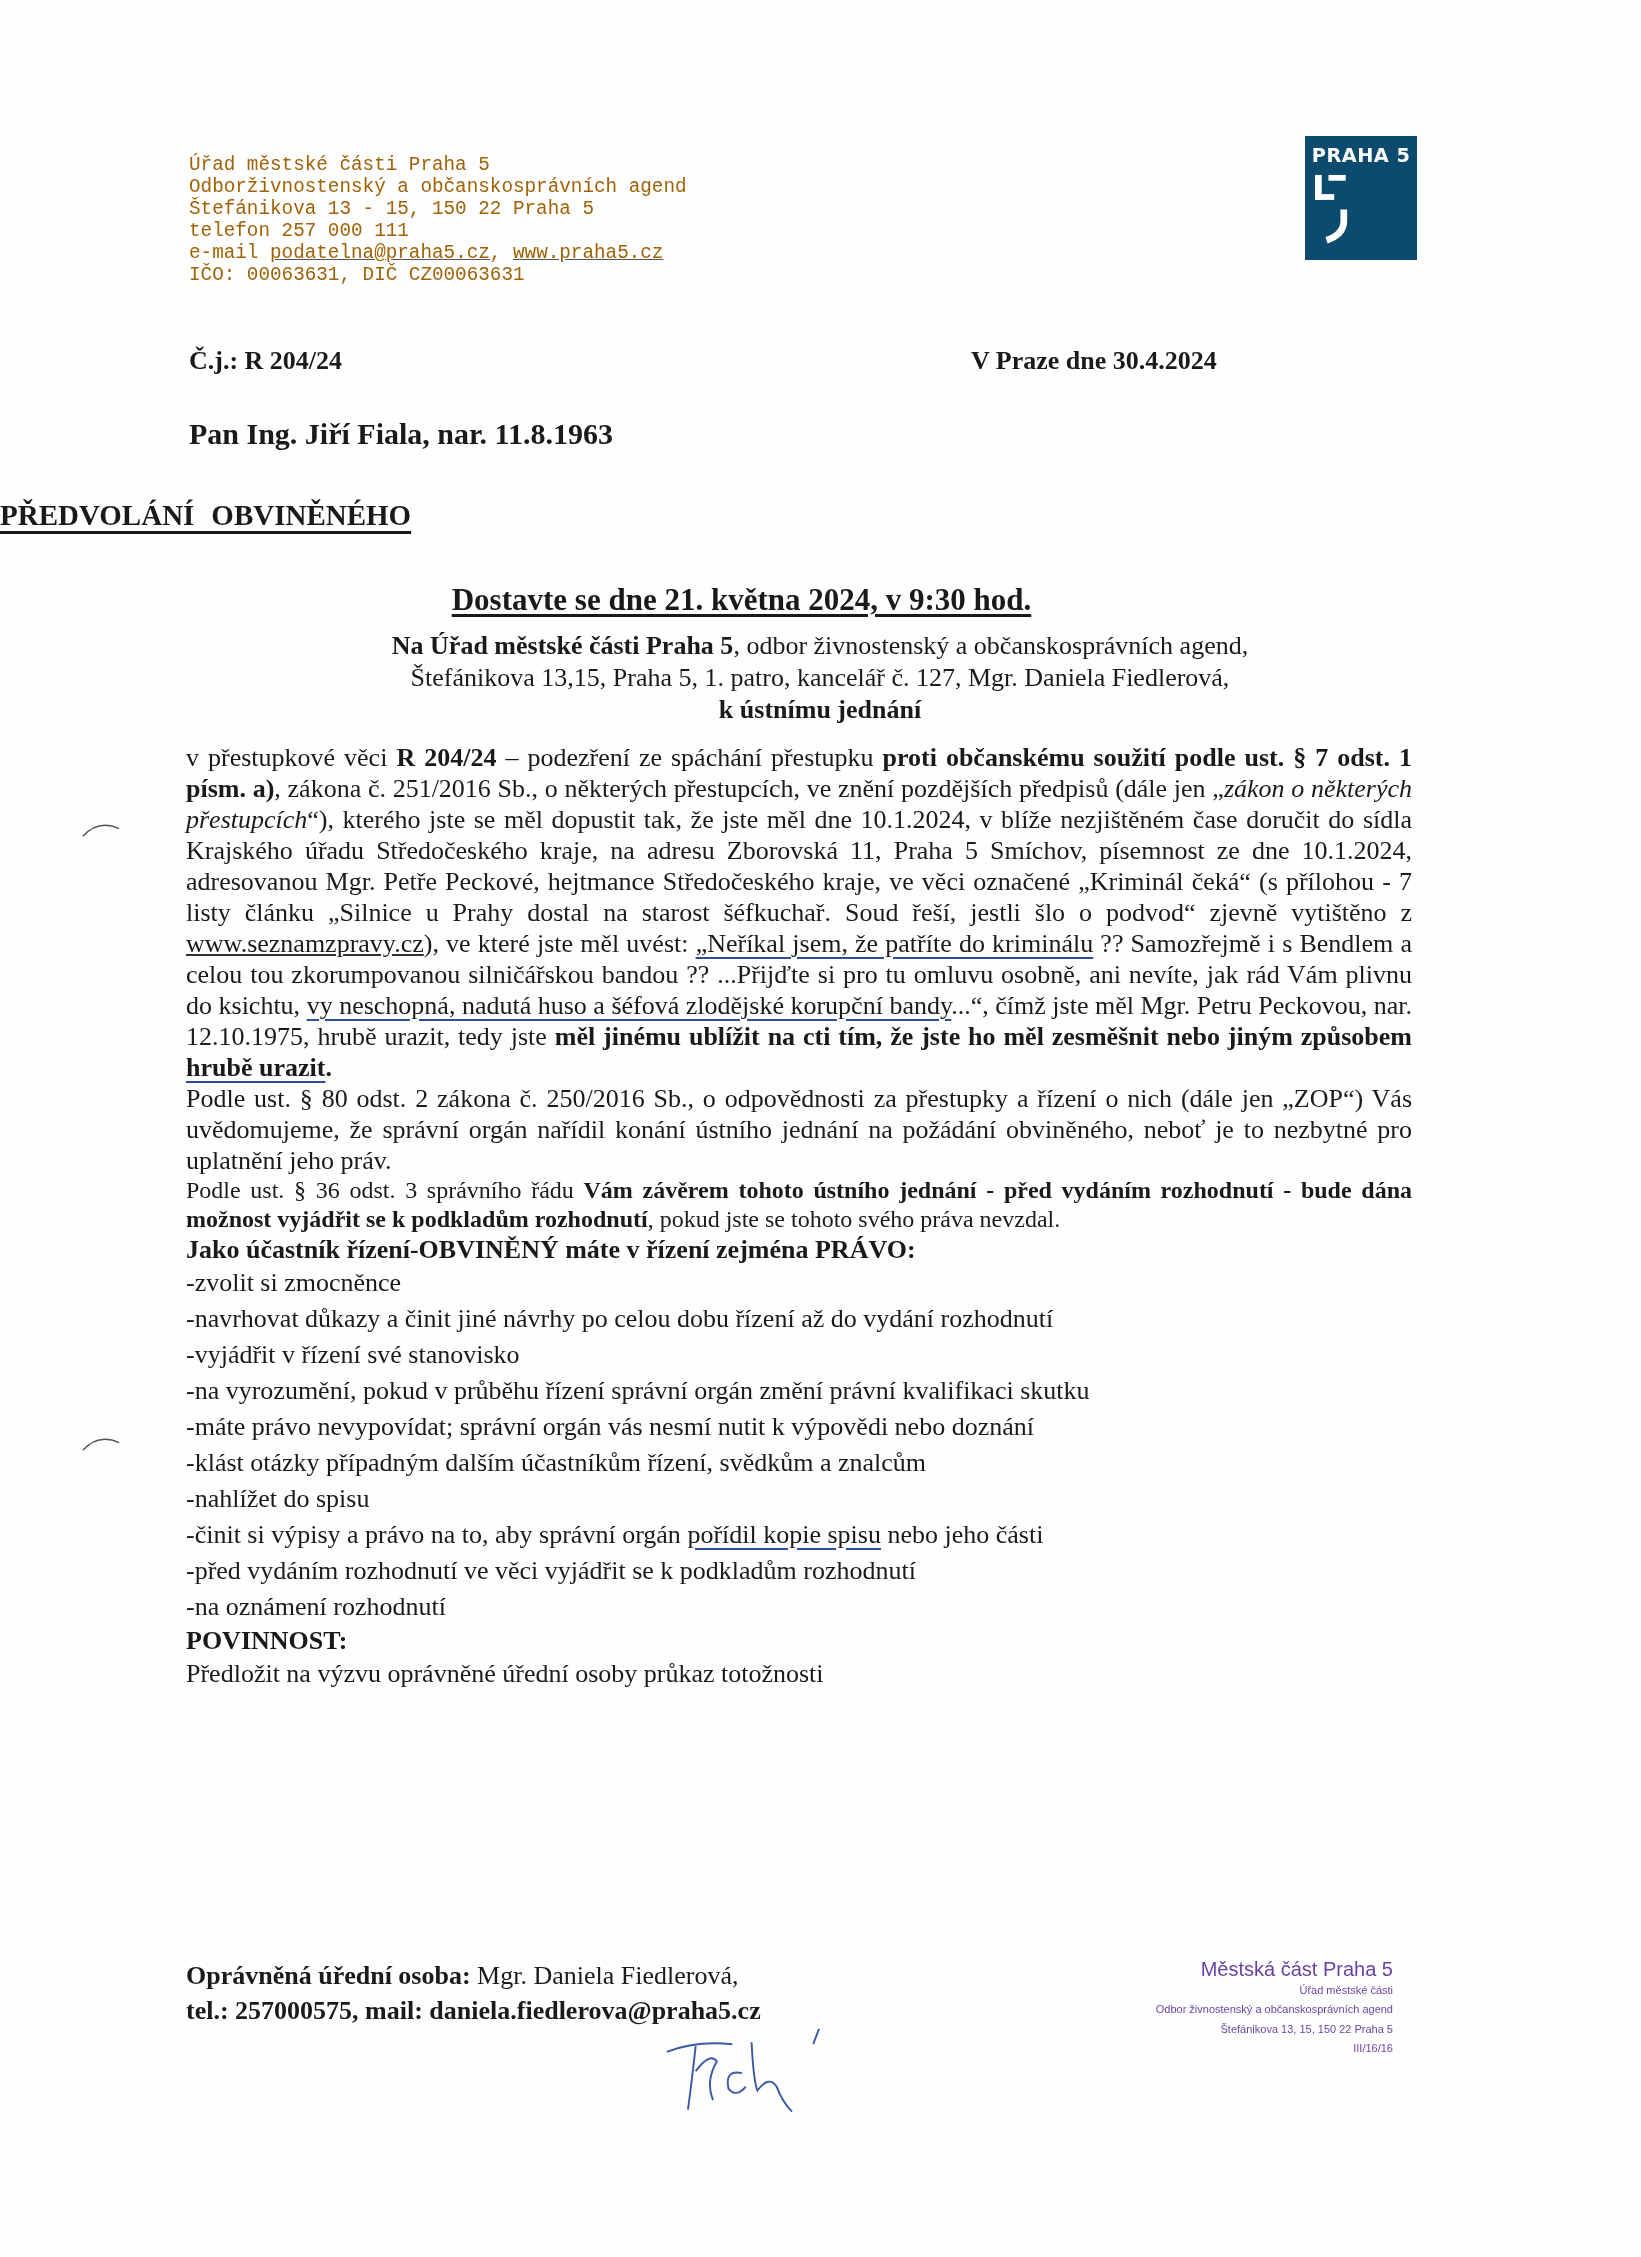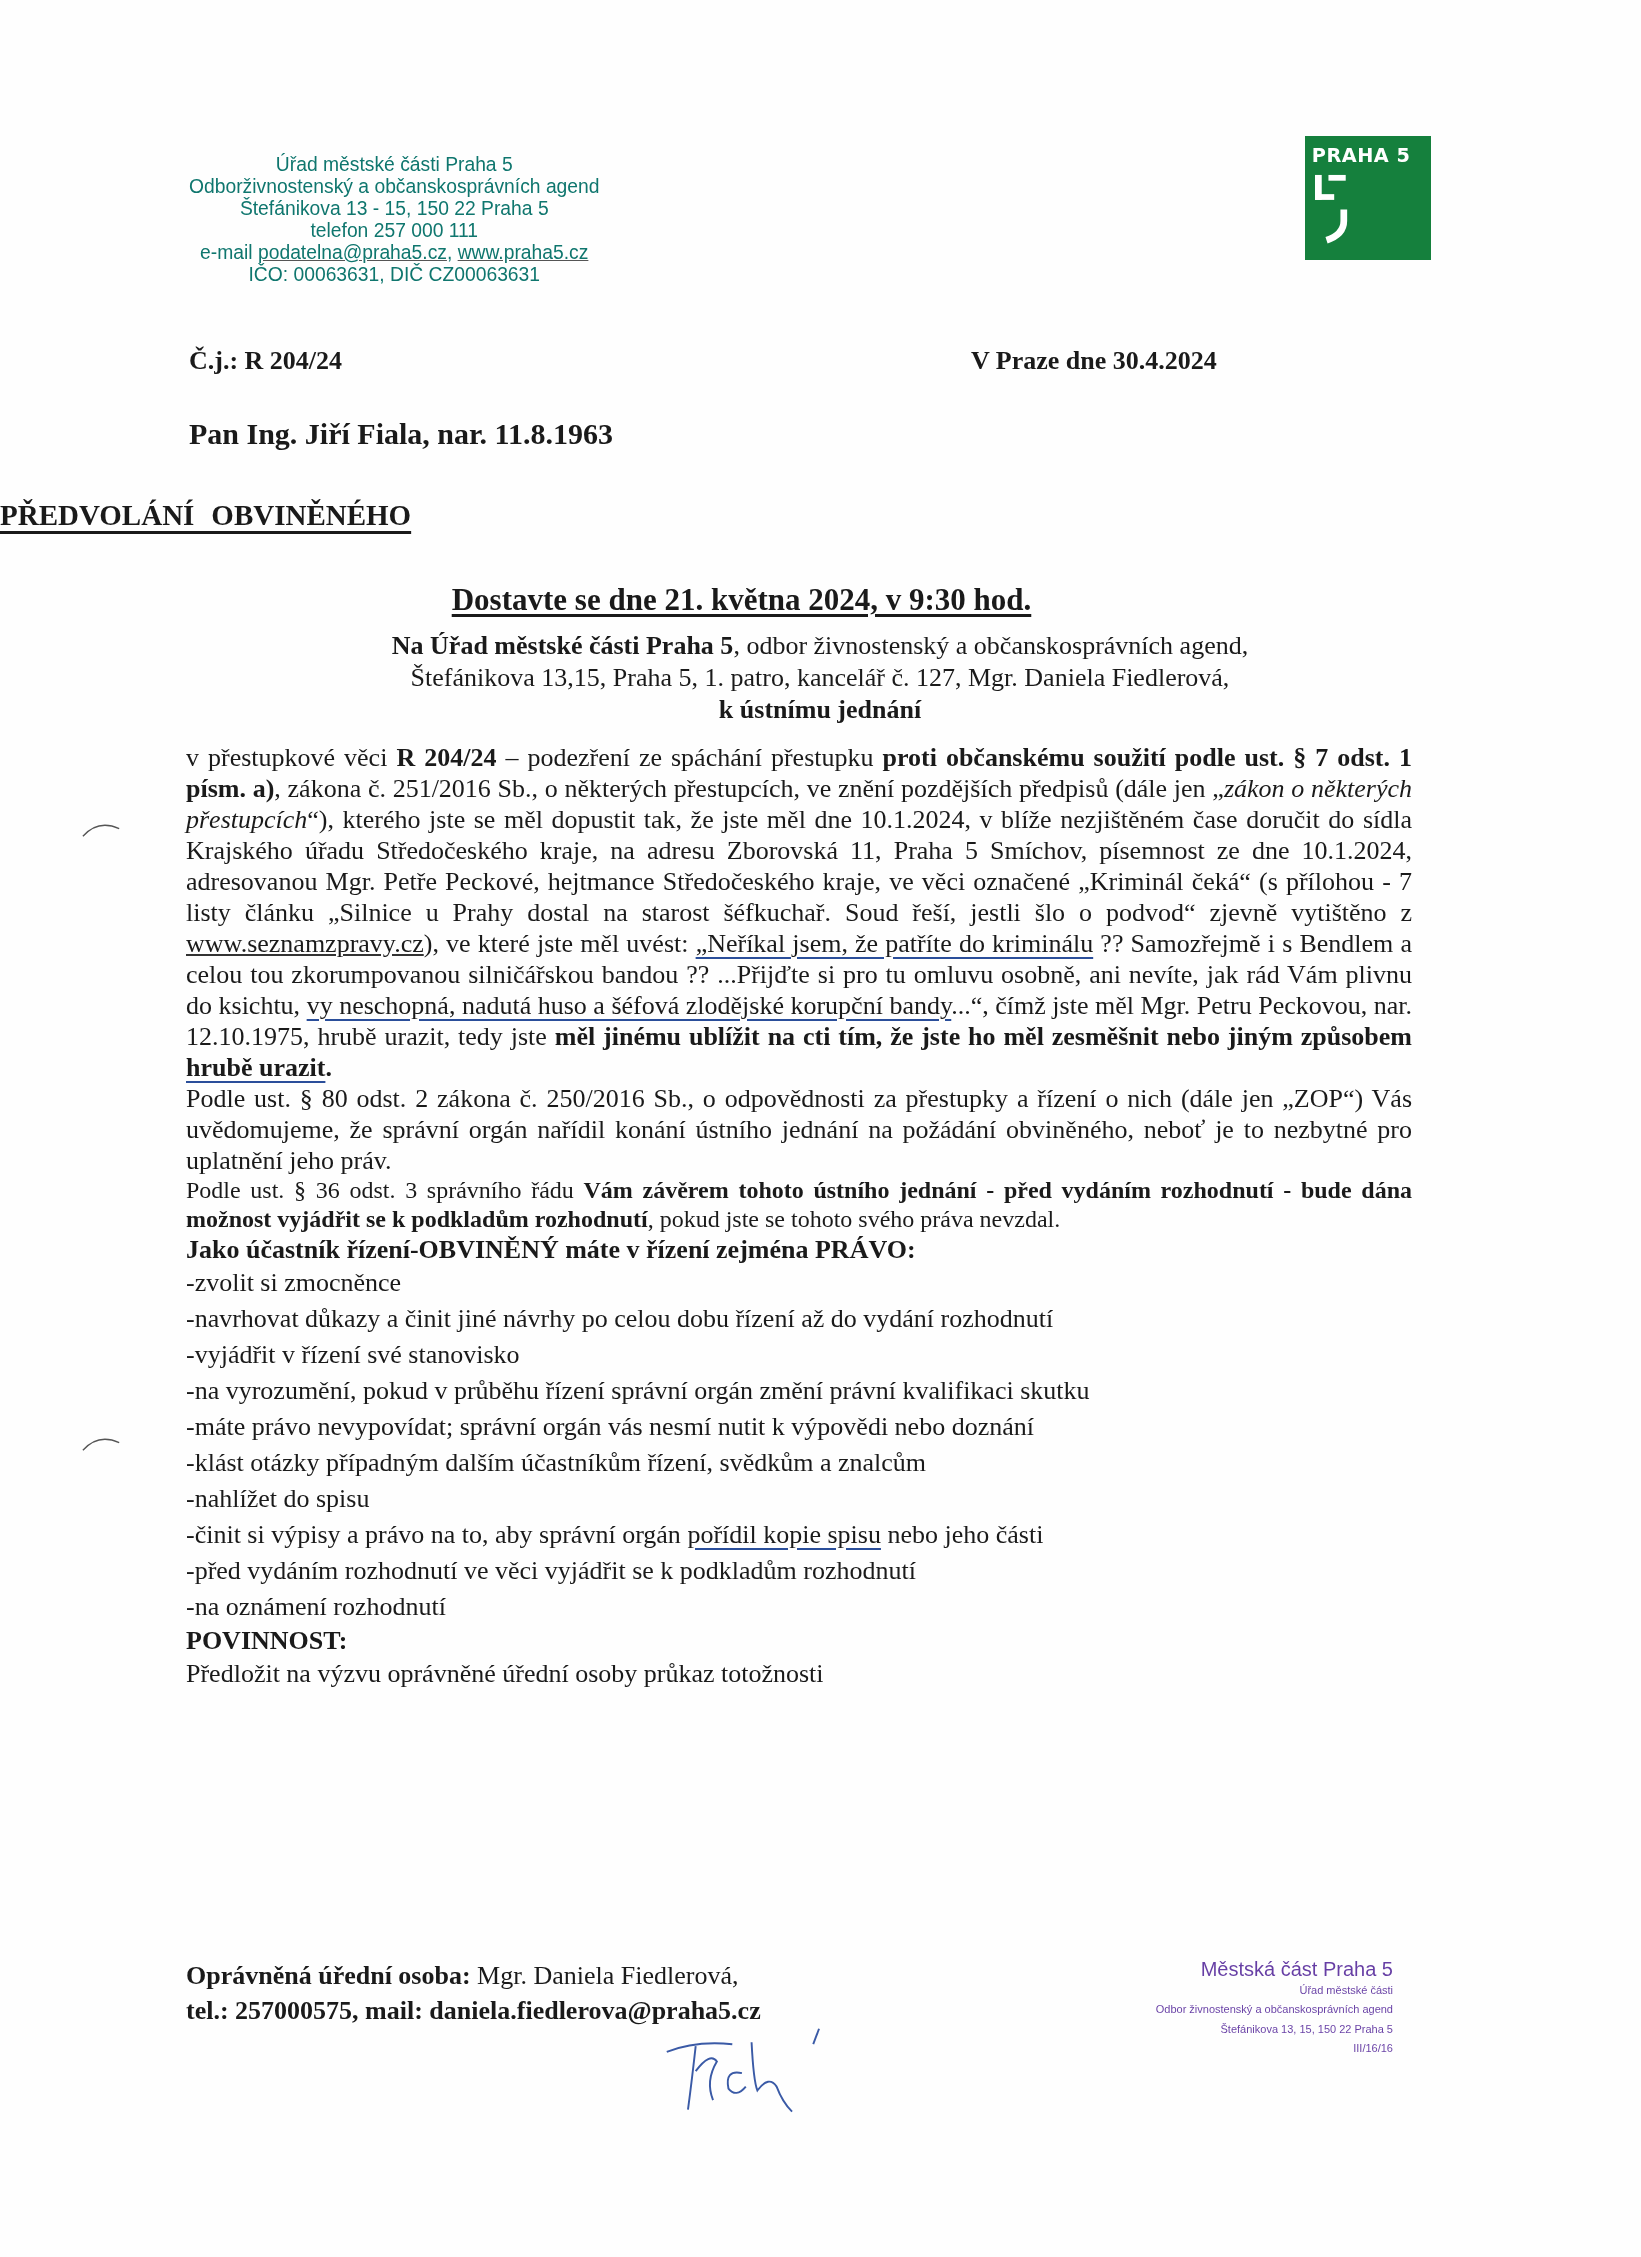--- a/index.html
+++ b/index.html
@@ -1,28 +1,28 @@
 <!DOCTYPE html>
 <html><head>
 <meta charset="utf-8">
 <style>
   html, body { margin: 0; padding: 0; background: #ffffff; }
   body { width: 1641px; height: 2257px; position: relative; overflow: hidden; }
   .page { position: absolute; inset: 0; background: #fefefe; }
 
   .serif { font-family: "Liberation Serif", "DejaVu Serif", serif; color: #1a1a1a; }
-  .sans  { font-family: Liberation Sans, sans-serif; color: #0f766e; text-align: center; }
+  .sans  { font-family: Liberation Mono, monospace; color: #a16207; }
 
   
   .header-block { position: absolute; left: 189px; top: 154px; font-size: 19.3px; line-height: 22px; }
   .header-block div { white-space: nowrap; }
   .header-block .u { text-decoration: underline; text-decoration-color: #555; }
 
   
-  .logo { position: absolute; left: 1305px; top: 136px; width: 126px; height: 124px; background: #15803d; }
+  .logo { position: absolute; left: 1305px; top: 136px; width: 112px; height: 124px; background: #0c4a6e; }
   .logo-text { position: absolute; left: 6.8px; top: 7.7px; color: #fff; font-family: "DejaVu Sans", sans-serif; font-weight: bold; font-size: 19.3px; letter-spacing: 0.5px; }
   .logo svg { position: absolute; left: 9.7px; top: 35px; }
 
   .ref { position: absolute; left: 189px; top: 346px; font-size: 26px; font-weight: bold; }
   .date { position: absolute; left: 971px; top: 346px; font-size: 26px; font-weight: bold; }
   .addressee { position: absolute; left: 189px; top: 417px; font-size: 30px; font-weight: bold; }
 
   .title { position: absolute; left: 0; width: 1641px; top: 499px; text-align: left; font-size: 29px; font-weight: bold; }
   .title span { text-decoration: underline; text-decoration-thickness: 2.9px; text-underline-offset: 5.8px; word-spacing: 9.7px; }
 

